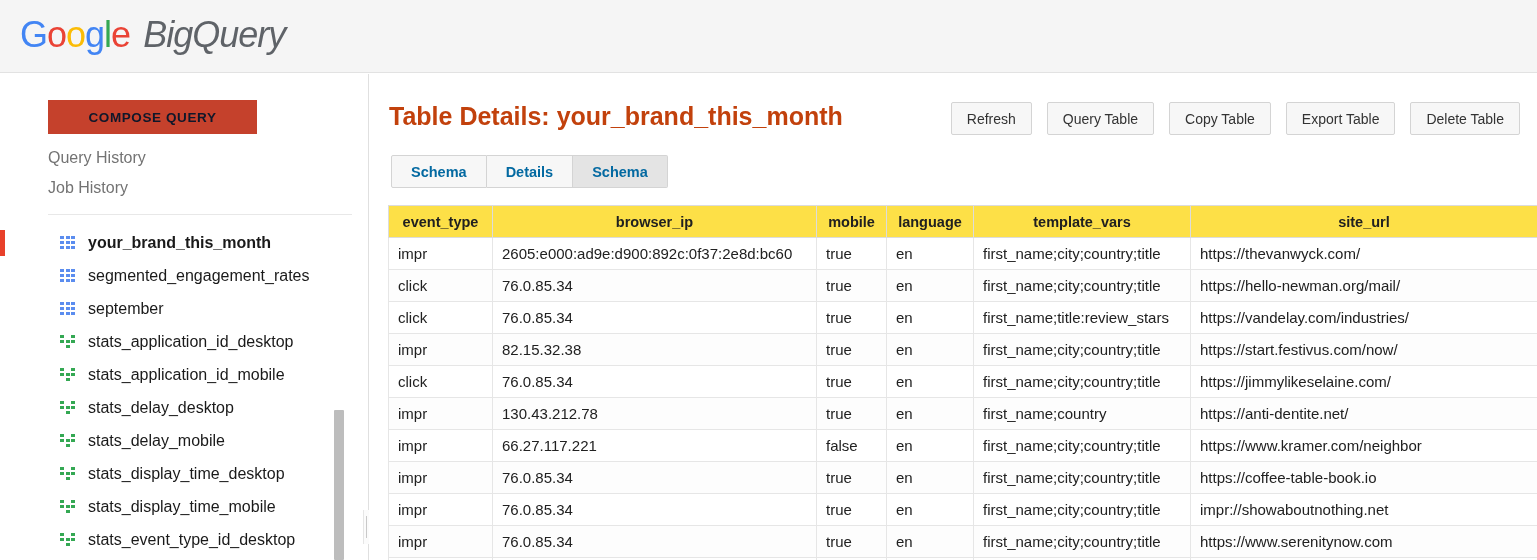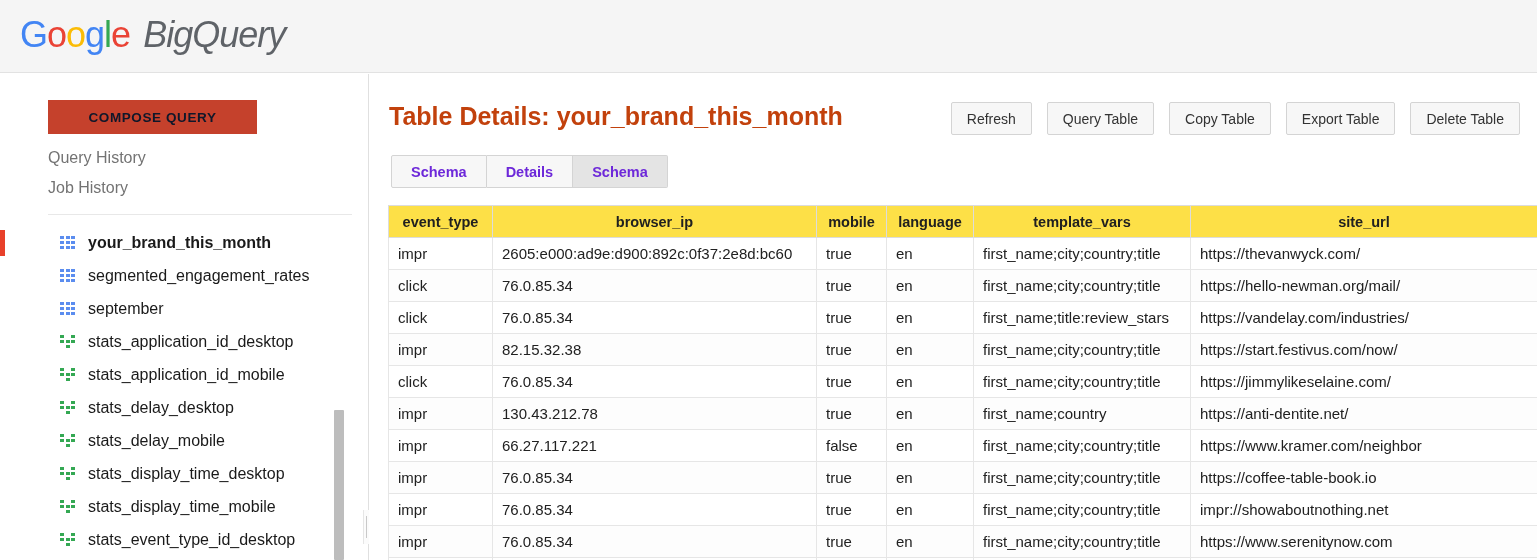--- a/index.html
+++ b/index.html
@@ -155,21 +155,21 @@
   #tabs {
     position: absolute; left: 22px; top: 81px;
     display: flex;
   }
   .tab {
     height: 33px; padding: 0 19px;
     display: flex; align-items: center; justify-content: center;
     background: #f7f7f7;
     border: 1px solid #d4d4d4;
     border-left-width: 0;
-    font-size: 14.5px; font-weight: bold; color: #6d28d9;
+    font-size: 14.5px; font-weight: bold; color: #0369a1;
     cursor: pointer; white-space: nowrap;
   }
   .tab:first-child { border-left-width: 1px; border-radius: 2px 0 0 2px; }
   .tab:last-child { border-radius: 0 2px 2px 0; }
   .tab.active { background: #e4e4e4; }
 
   
   #table-wrap {
     position: absolute; left: 19px; top: 131px;
     width: 1149px; height: 355px;

